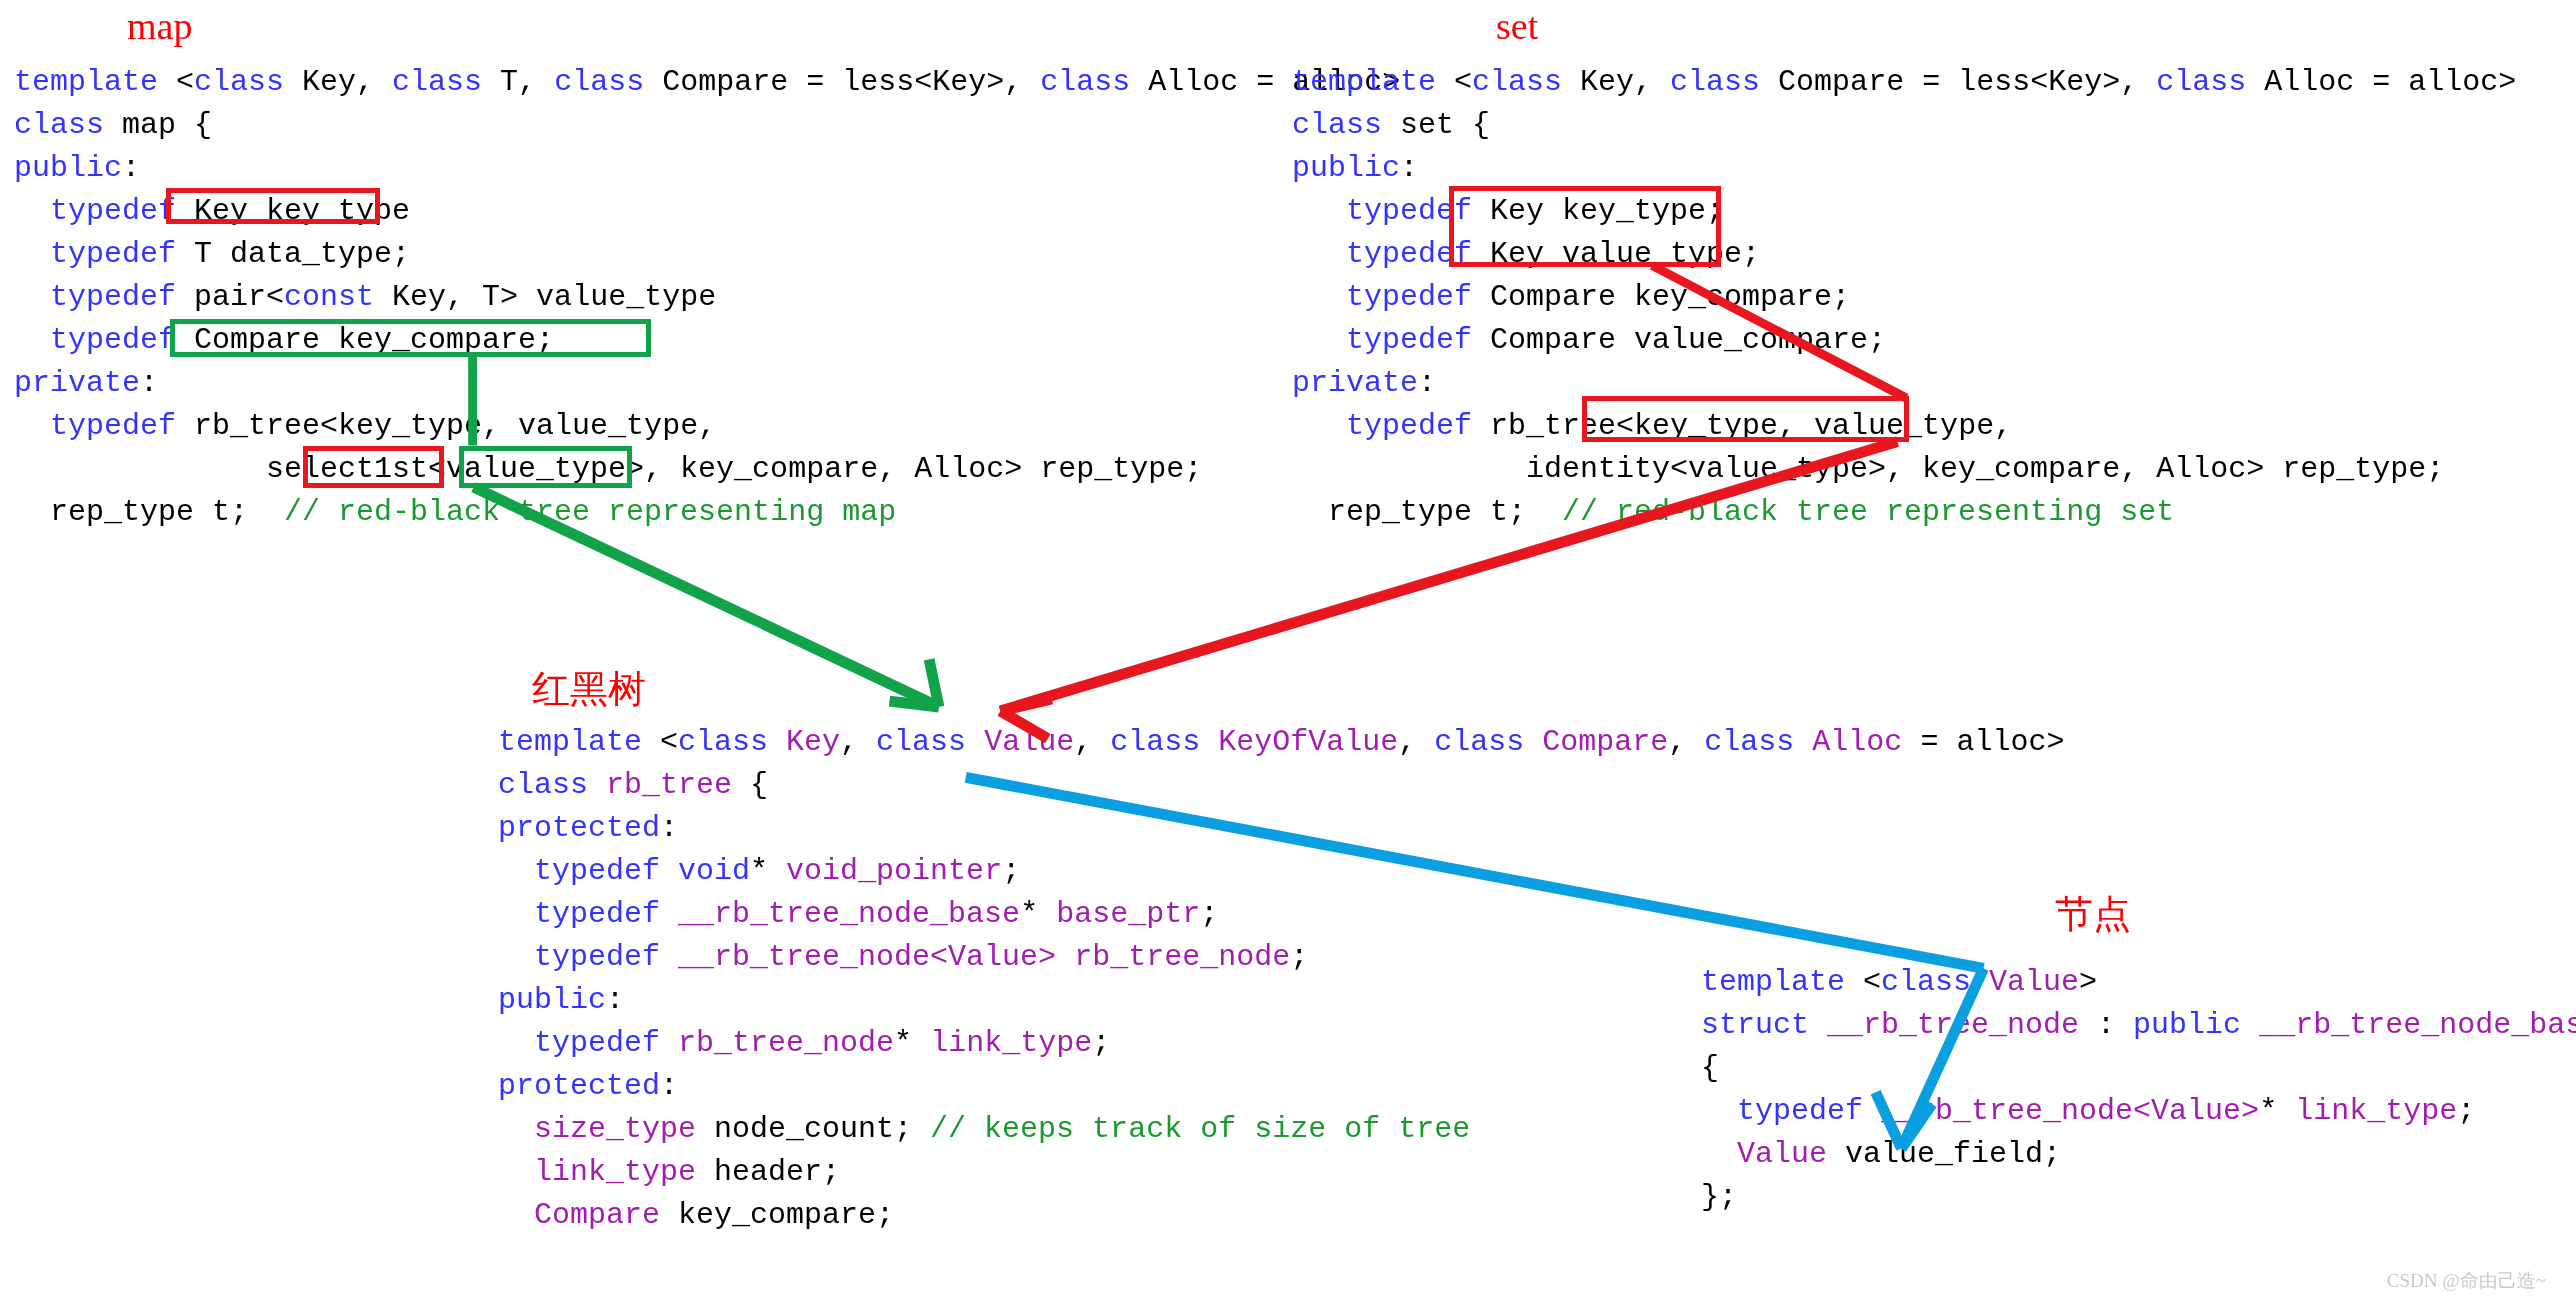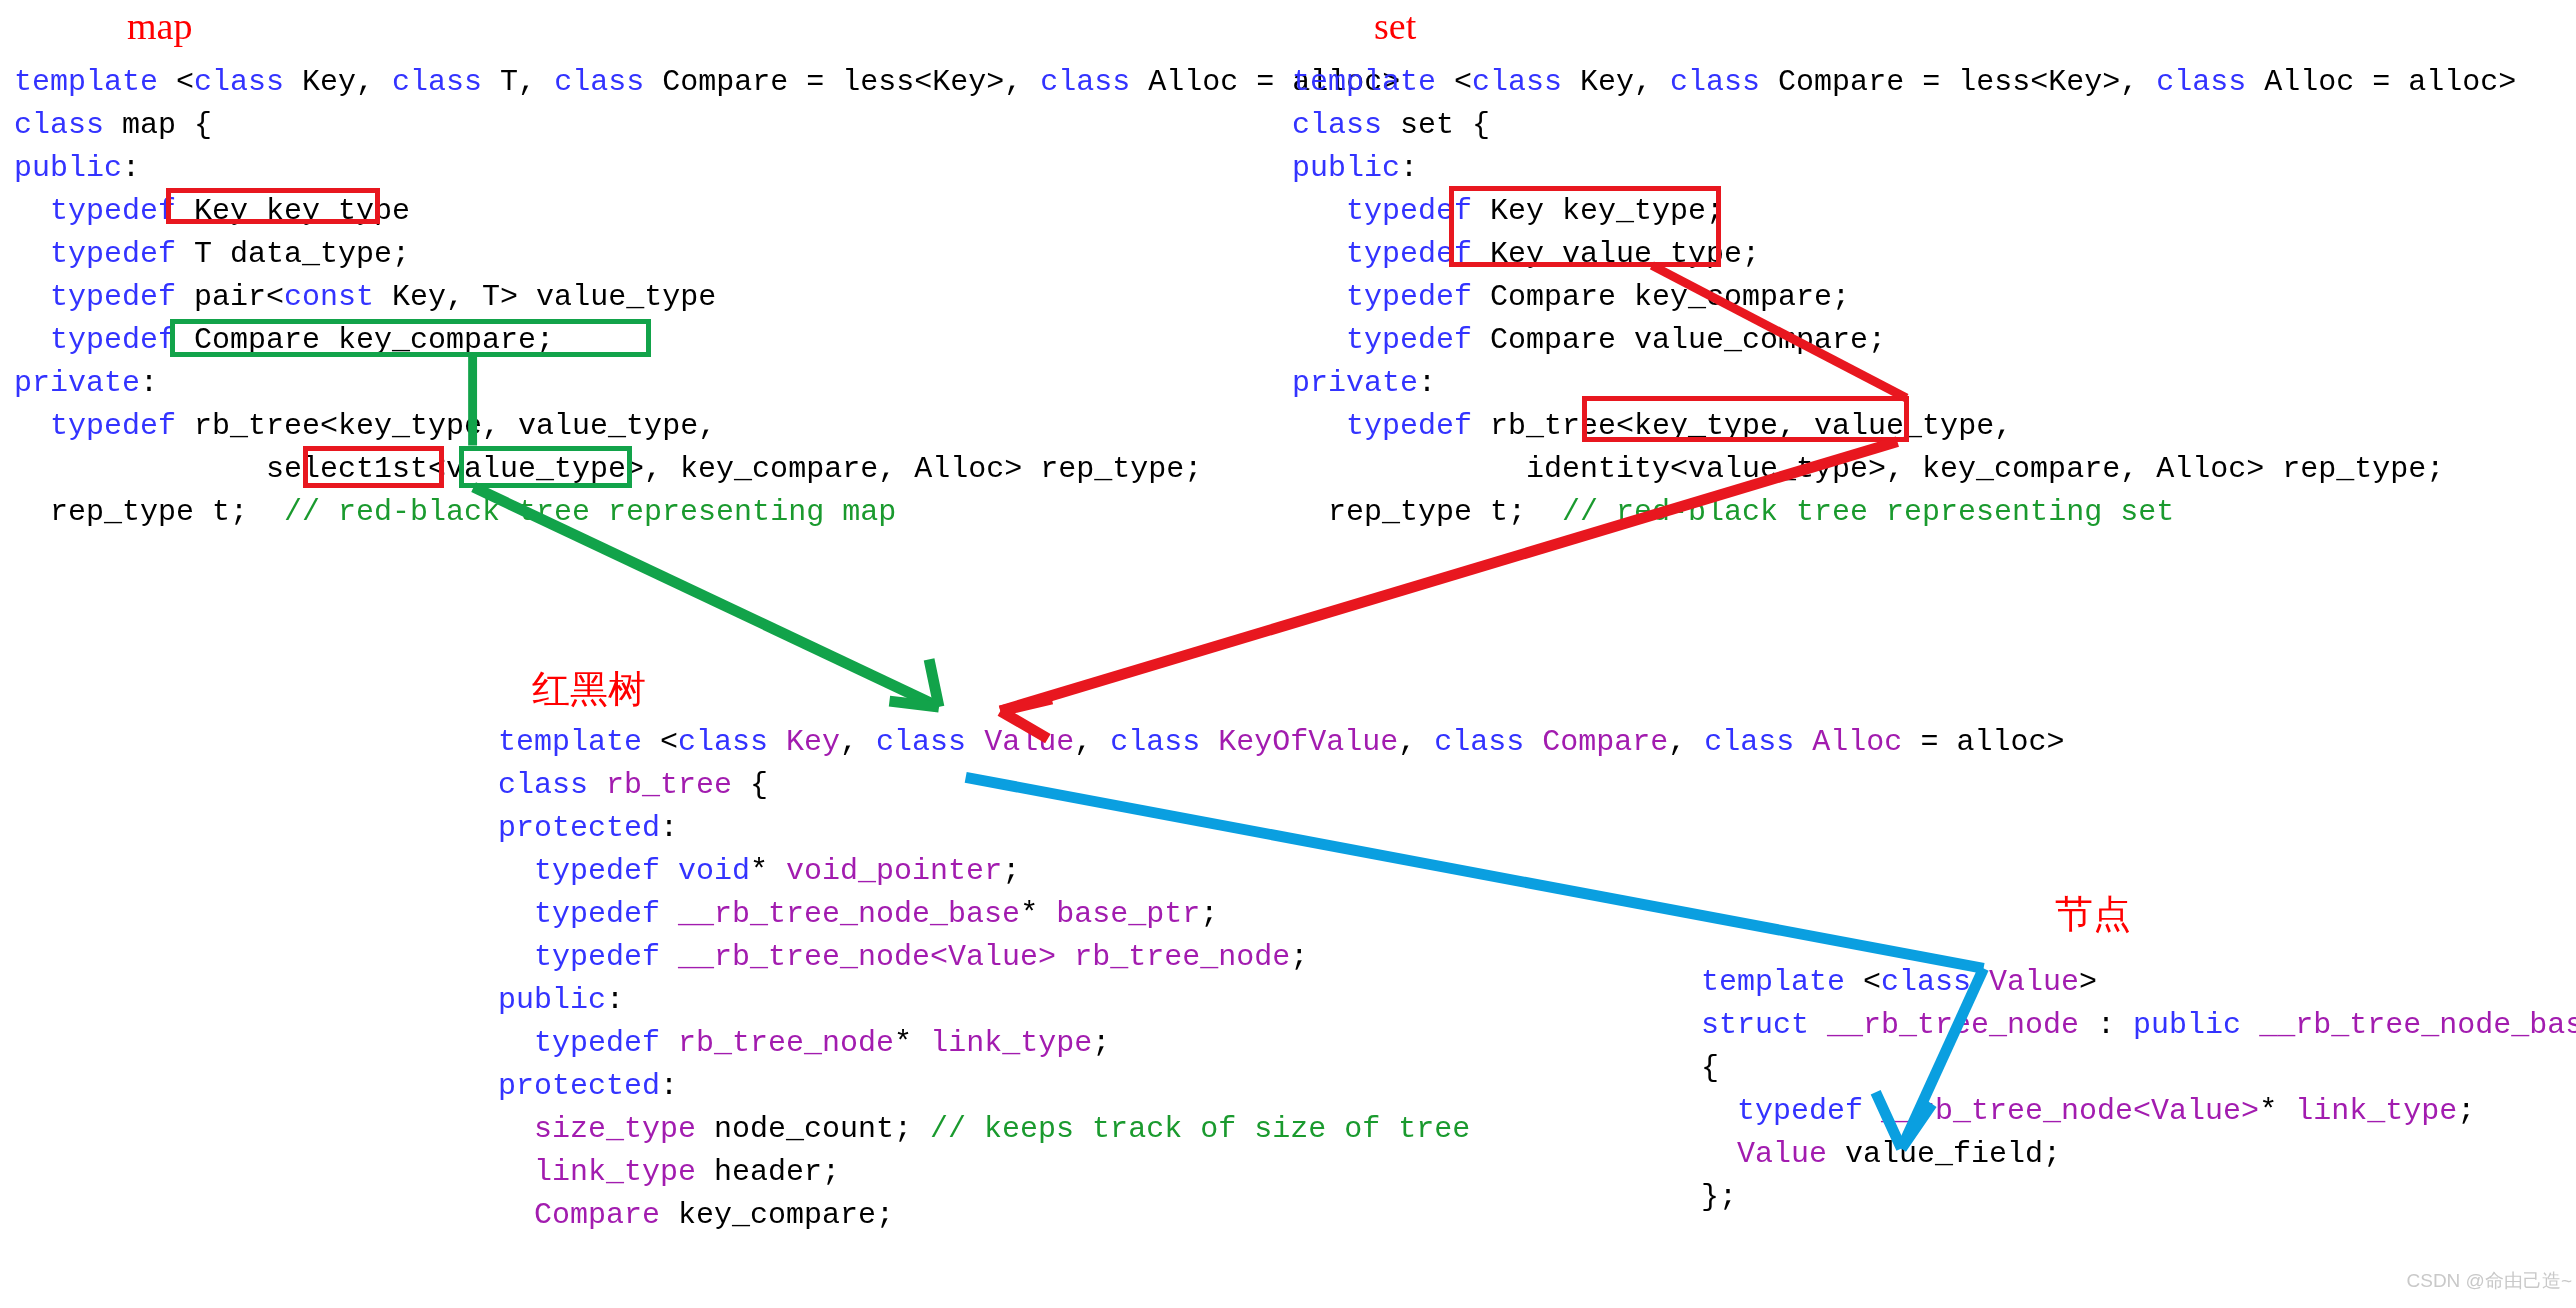--- a/index.html
+++ b/index.html
@@ -28,31 +28,31 @@
   .tp{color:#a21caf;}
   .cm{color:#1a9a2e;}
   .pl{color:#000000;}
 
   
   .hl{position:absolute;box-sizing:border-box;background:transparent;}
   .hl-red{border:5px solid #e8171f;}
   .hl-green{border:5px solid #12a34a;}
 
   .watermark{
-    position:absolute;right:4px;bottom:14px;color:#c9c9c9;font-size:19px;
-    font-family:Liberation Sans, sans-serif;white-space:pre;
+    position:absolute;right:30px;bottom:14px;color:#c9c9c9;font-size:19px;
+    font-family:Liberation Serif, serif;white-space:pre;
   }
 </style>
 </head>
 <body>
 
 <div class="canvas">
 
   <div class="title" style="left:127px;top:6px;">map</div>
-  <div class="title" style="left:1374px;top:6px;">set</div>
+  <div class="title" style="left:1496px;top:6px;">set</div>
   <div class="cjk-title" style="left:532px;top:669px;">红黑树</div>
   <div class="cjk-title" style="left:2055px;top:894px;text-align:center;">节点</div>
 
   <div class="block code" style="left:14px;top:61px;"><span class="ln"><span class="kw">template </span><span class="pl">&lt;</span><span class="kw">class</span><span class="pl"> Key, </span><span class="kw">class</span><span class="pl"> T, </span><span class="kw">class</span><span class="pl"> Compare = less&lt;Key&gt;, </span><span class="kw">class</span><span class="pl"> Alloc = alloc&gt;</span></span><span class="ln"><span class="kw">class</span><span class="pl"> map {</span></span><span class="ln"><span class="kw">public</span><span class="pl">:</span></span><span class="ln"><span class="pl">  </span><span class="kw">typedef</span><span class="pl"> Key key_type</span></span><span class="ln"><span class="pl">  </span><span class="kw">typedef</span><span class="pl"> T data_type;</span></span><span class="ln"><span class="pl">  </span><span class="kw">typedef</span><span class="pl"> pair&lt;</span><span class="kw">const</span><span class="pl"> Key, T&gt; value_type</span></span><span class="ln"><span class="pl">  </span><span class="kw">typedef</span><span class="pl"> Compare key_compare;</span></span><span class="ln"><span class="kw">private</span><span class="pl">:</span></span><span class="ln"><span class="pl">  </span><span class="kw">typedef</span><span class="pl"> rb_tree&lt;key_type, value_type,</span></span><span class="ln"><span class="pl">              select1st&lt;value_type&gt;, key_compare, Alloc&gt; rep_type;</span></span><span class="ln"><span class="pl">  rep_type t;  </span><span class="cm">// red-black tree representing map</span></span></div>
   <div class="block code" style="left:1292px;top:61px;"><span class="ln"><span class="kw">template </span><span class="pl">&lt;</span><span class="kw">class</span><span class="pl"> Key, </span><span class="kw">class</span><span class="pl"> Compare = less&lt;Key&gt;, </span><span class="kw">class</span><span class="pl"> Alloc = alloc&gt;</span></span><span class="ln"><span class="kw">class</span><span class="pl"> set {</span></span><span class="ln"><span class="kw">public</span><span class="pl">:</span></span><span class="ln"><span class="pl">   </span><span class="kw">typedef</span><span class="pl"> Key key_type;</span></span><span class="ln"><span class="pl">   </span><span class="kw">typedef</span><span class="pl"> Key value_type;</span></span><span class="ln"><span class="pl">   </span><span class="kw">typedef</span><span class="pl"> Compare key_compare;</span></span><span class="ln"><span class="pl">   </span><span class="kw">typedef</span><span class="pl"> Compare value_compare;</span></span><span class="ln"><span class="kw">private</span><span class="pl">:</span></span><span class="ln"><span class="pl">   </span><span class="kw">typedef</span><span class="pl"> rb_tree&lt;key_type, value_type,</span></span><span class="ln"><span class="pl">             identity&lt;value_type&gt;, key_compare, Alloc&gt; rep_type;</span></span><span class="ln"><span class="pl">  rep_type t;  </span><span class="cm">// red-black tree representing set</span></span></div>
   <div class="block code" style="left:498px;top:721px;"><span class="ln"><span class="kw">template </span><span class="pl">&lt;</span><span class="kw">class</span><span class="pl"> </span><span class="tp">Key</span><span class="pl">, </span><span class="kw">class</span><span class="pl"> </span><span class="tp">Value</span><span class="pl">, </span><span class="kw">class</span><span class="pl"> </span><span class="tp">KeyOfValue</span><span class="pl">, </span><span class="kw">class</span><span class="pl"> </span><span class="tp">Compare</span><span class="pl">, </span><span class="kw">class</span><span class="pl"> </span><span class="tp">Alloc</span><span class="pl"> = alloc&gt;</span></span><span class="ln"><span class="kw">class</span><span class="pl"> </span><span class="tp">rb_tree</span><span class="pl"> {</span></span><span class="ln"><span class="kw">protected</span><span class="pl">:</span></span><span class="ln"><span class="pl">  </span><span class="kw">typedef</span><span class="pl"> </span><span class="kw">void</span><span class="pl">* </span><span class="tp">void_pointer</span><span class="pl">;</span></span><span class="ln"><span class="pl">  </span><span class="kw">typedef</span><span class="pl"> </span><span class="tp">__rb_tree_node_base</span><span class="pl">* </span><span class="tp">base_ptr</span><span class="pl">;</span></span><span class="ln"><span class="pl">  </span><span class="kw">typedef</span><span class="pl"> </span><span class="tp">__rb_tree_node&lt;Value&gt;</span><span class="pl"> </span><span class="tp">rb_tree_node</span><span class="pl">;</span></span><span class="ln"><span class="kw">public</span><span class="pl">:</span></span><span class="ln"><span class="pl">  </span><span class="kw">typedef</span><span class="pl"> </span><span class="tp">rb_tree_node</span><span class="pl">* </span><span class="tp">link_type</span><span class="pl">;</span></span><span class="ln"><span class="kw">protected</span><span class="pl">:</span></span><span class="ln"><span class="pl">  </span><span class="tp">size_type</span><span class="pl"> node_count; </span><span class="cm">// keeps track of size of tree</span></span><span class="ln"><span class="pl">  </span><span class="tp">link_type</span><span class="pl"> header;</span></span><span class="ln"><span class="pl">  </span><span class="tp">Compare</span><span class="pl"> key_compare;</span></span></div>
   <div class="block code" style="left:1701px;top:961px;"><span class="ln"><span class="kw">template </span><span class="pl">&lt;</span><span class="kw">class</span><span class="pl"> </span><span class="tp">Value</span><span class="pl">&gt;</span></span><span class="ln"><span class="kw">struct</span><span class="pl"> </span><span class="tp">__rb_tree_node</span><span class="pl"> : </span><span class="kw">public</span><span class="pl"> </span><span class="tp">__rb_tree_node_base</span></span><span class="ln"><span class="pl">{</span></span><span class="ln"><span class="pl">  </span><span class="kw">typedef</span><span class="pl"> </span><span class="tp">__rb_tree_node&lt;Value&gt;</span><span class="pl">* </span><span class="tp">link_type</span><span class="pl">;</span></span><span class="ln"><span class="pl">  </span><span class="tp">Value</span><span class="pl"> value_field;</span></span><span class="ln"><span class="pl">};</span></span></div>
 
   <div id="highlight-layer">
       <div class="hl hl-red" style="left: 166px; top: 188px; width: 214px; height: 36px;"></div>

